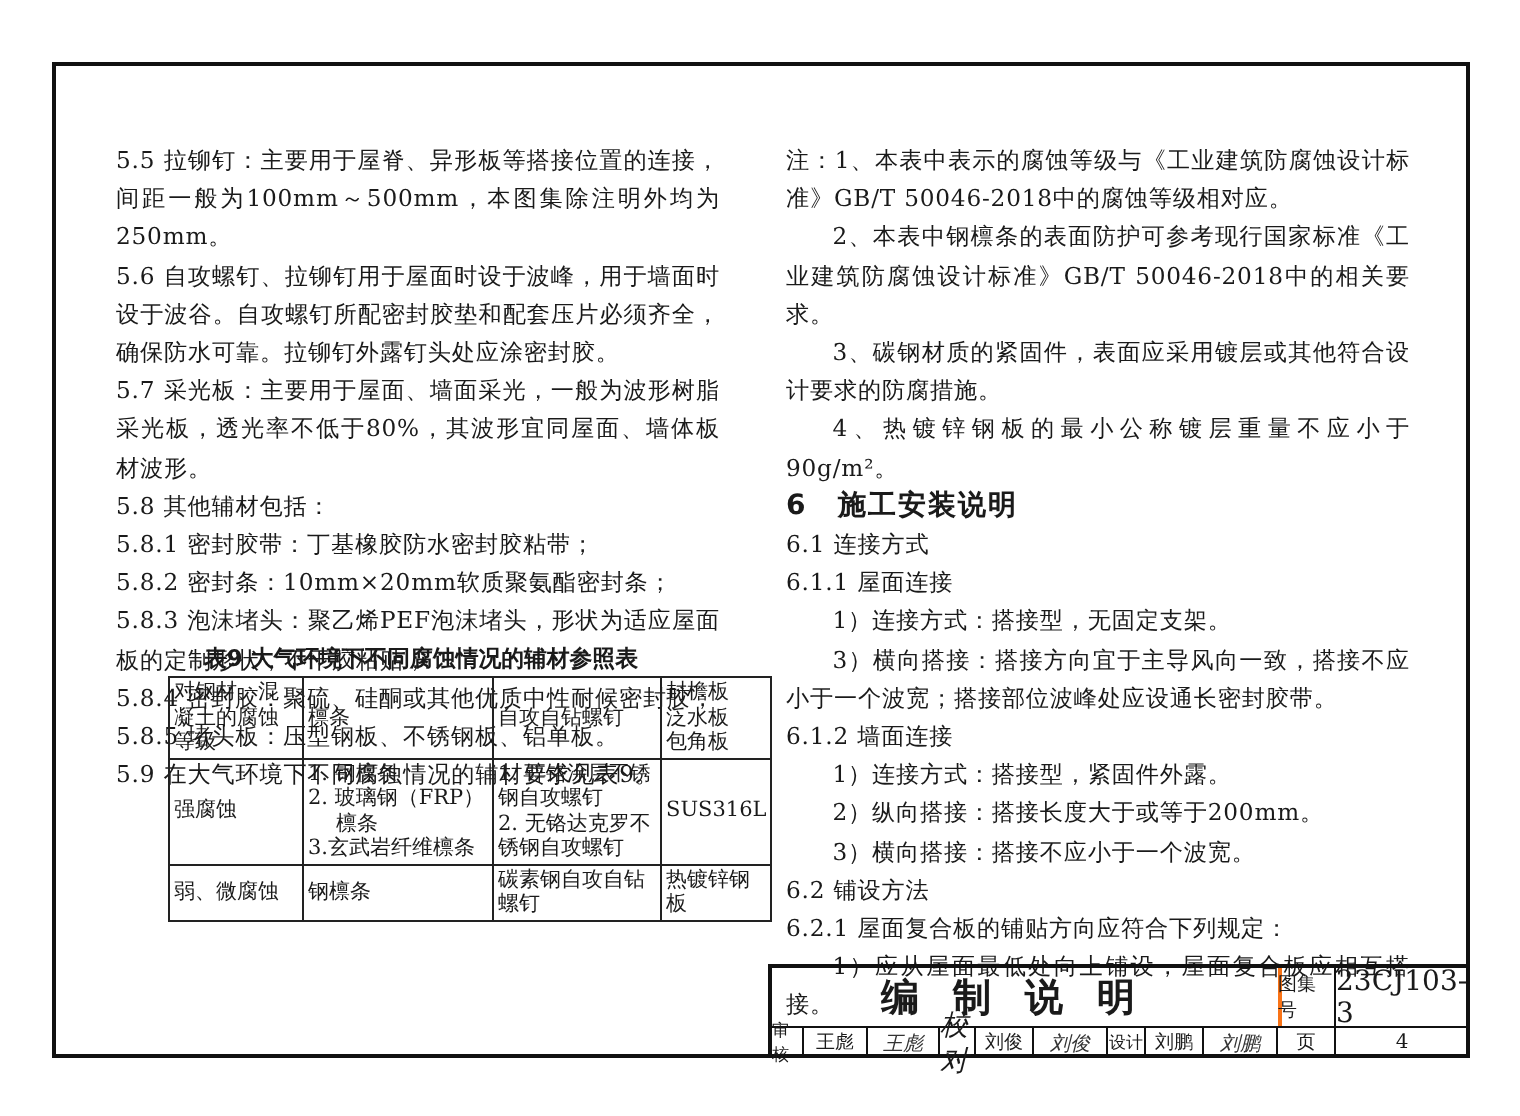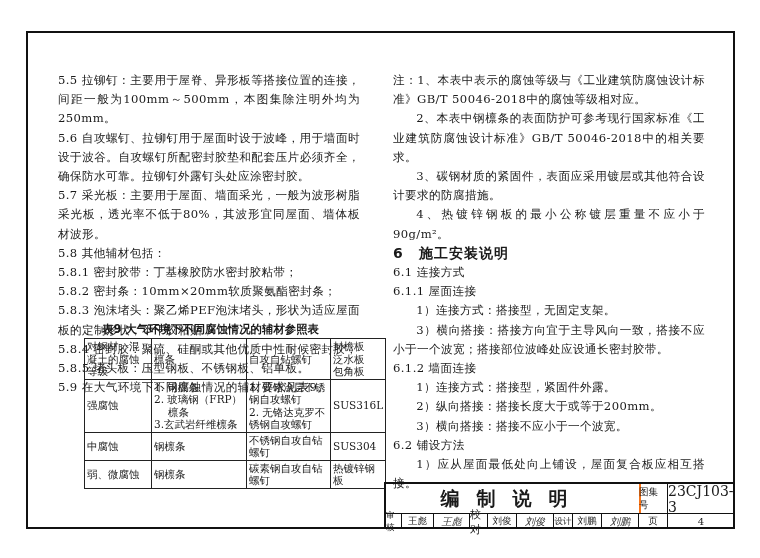--- a/index.html
+++ b/index.html
@@ -74,29 +74,20 @@
     </td>
     <td class="l">
       <div>1. 锌铬涂层不锈</div>
       <div>钢自攻螺钉</div>
       <div>2. 无铬达克罗不</div>
       <div>锈钢自攻螺钉</div>
     </td>
     <td class="c">SUS316L</td>
   </tr>
   <tr style="height:28px;">
-    <td class="c">中腐蚀</td>
-    <td class="c">钢檩条</td>
-    <td class="l">
-      <div>不锈钢自攻自钻</div>
-      <div>螺钉</div>
-    </td>
-    <td class="c">SUS304</td>
-  </tr>
-  <tr style="height:28px;">
     <td class="c">弱、微腐蚀</td>
     <td class="c">钢檩条</td>
     <td class="l">
       <div>碳素钢自攻自钻</div>
       <div>螺钉</div>
     </td>
     <td class="c">热镀锌钢板</td>
   </tr>
 </tbody>
   </table>
@@ -111,35 +102,36 @@
   </p>
   <p class="p">6.1 连接方式</p>
   <p class="p">6.1.1 屋面连接</p>
   <p class="p indent">1）连接方式：搭接型，无固定支架。</p>
   <p class="p indent">3）横向搭接：搭接方向宜于主导风向一致，搭接不应小于一个波宽；搭接部位波峰处应设通长密封胶带。</p>
   <p class="p">6.1.2 墙面连接</p>
   <p class="p indent">1）连接方式：搭接型，紧固件外露。</p>
   <p class="p indent">2）纵向搭接：搭接长度大于或等于200mm。</p>
   <p class="p indent">3）横向搭接：搭接不应小于一个波宽。</p>
   <p class="p">6.2 铺设方法</p>
+  <p class="p">6.2.1 屋面复合板的铺贴方向应符合下列规定：</p>
   <p class="p indent">1）应从屋面最低处向上铺设，屋面复合板应相互搭接。</p>
 
 </div>
 
 <div class="title-block">
   <div class="tb-row1">
     <div class="tb-title">编制说明</div>
     <div class="tb-cell" style="left:253px; top:0; width:29px; height:29px;">图集号</div>
     <div class="tb-cell" style="left:282px; top:0; width:67px; height:29px; font-size:14px;">23CJ103-3</div>
   </div>
   <div class="tb-row2">
     <div class="tb-cell" style="left:0; top:0; width:16px; height:15px; font-size:8.5px;">审核</div>
     <div class="tb-cell" style="left:16px; top:0; width:32px; height:15px;">王彪</div>
     <div class="tb-cell sig" style="left:48px; top:0; width:36px; height:15px;">王彪</div>
-    <div class="tb-cell" style="left:84px; top:0; width:18px; height:15px; font-size:11px;">校对</div>
+    <div class="tb-cell" style="left:84px; top:0; width:18px; height:15px; font-size:14px;font-style:italic;">校对</div>
     <div class="tb-cell" style="left:102px; top:0; width:29px; height:15px;">刘俊</div>
     <div class="tb-cell sig" style="left:131px; top:0; width:37px; height:15px;">刘俊</div>
     <div class="tb-cell" style="left:168px; top:0; width:19px; height:15px; font-size:8.5px;">设计</div>
     <div class="tb-cell" style="left:187px; top:0; width:29px; height:15px;">刘鹏</div>
     <div class="tb-cell sig" style="left:216px; top:0; width:37px; height:15px;">刘鹏</div>
     <div class="tb-cell" style="left:253px; top:0; width:29px; height:15px;">页</div>
     <div class="tb-cell" style="left:282px; top:0; width:67px; height:15px; font-size:10px;">4</div>
   </div>
 </div>
 

